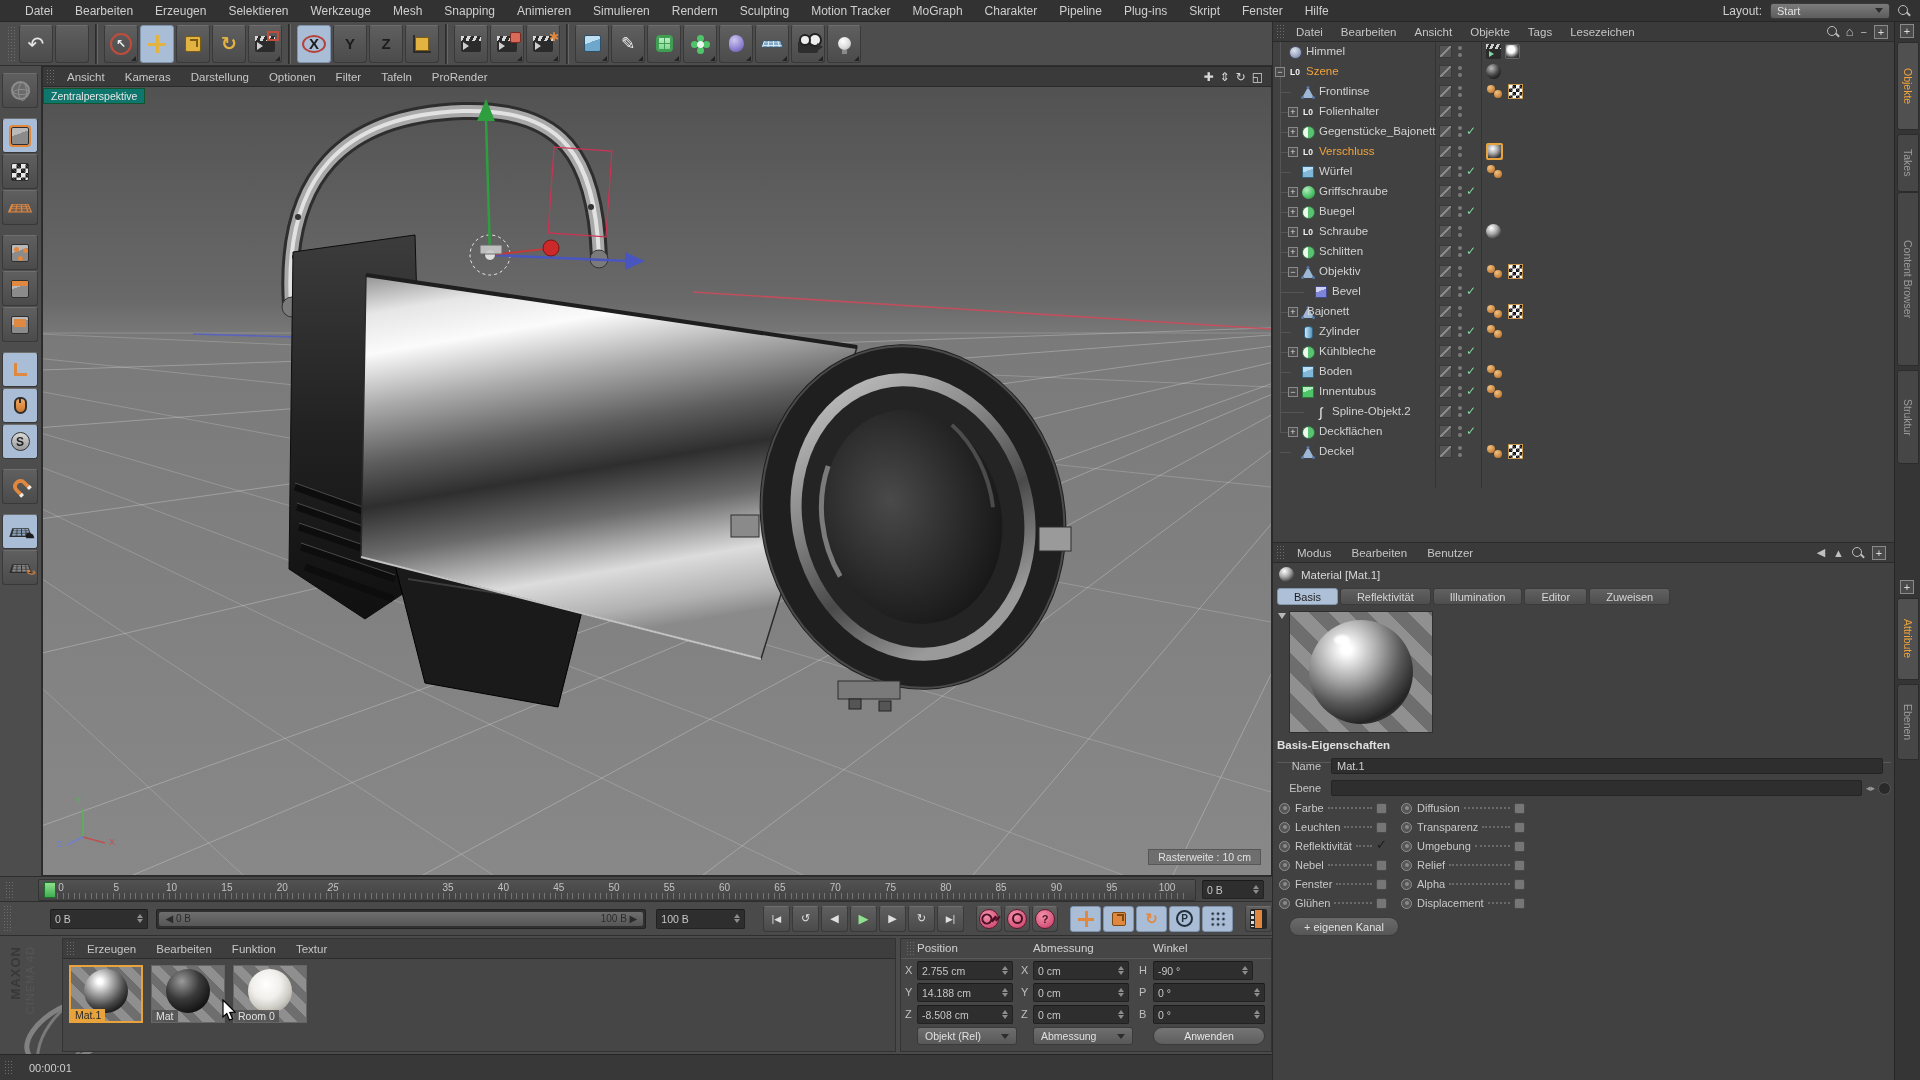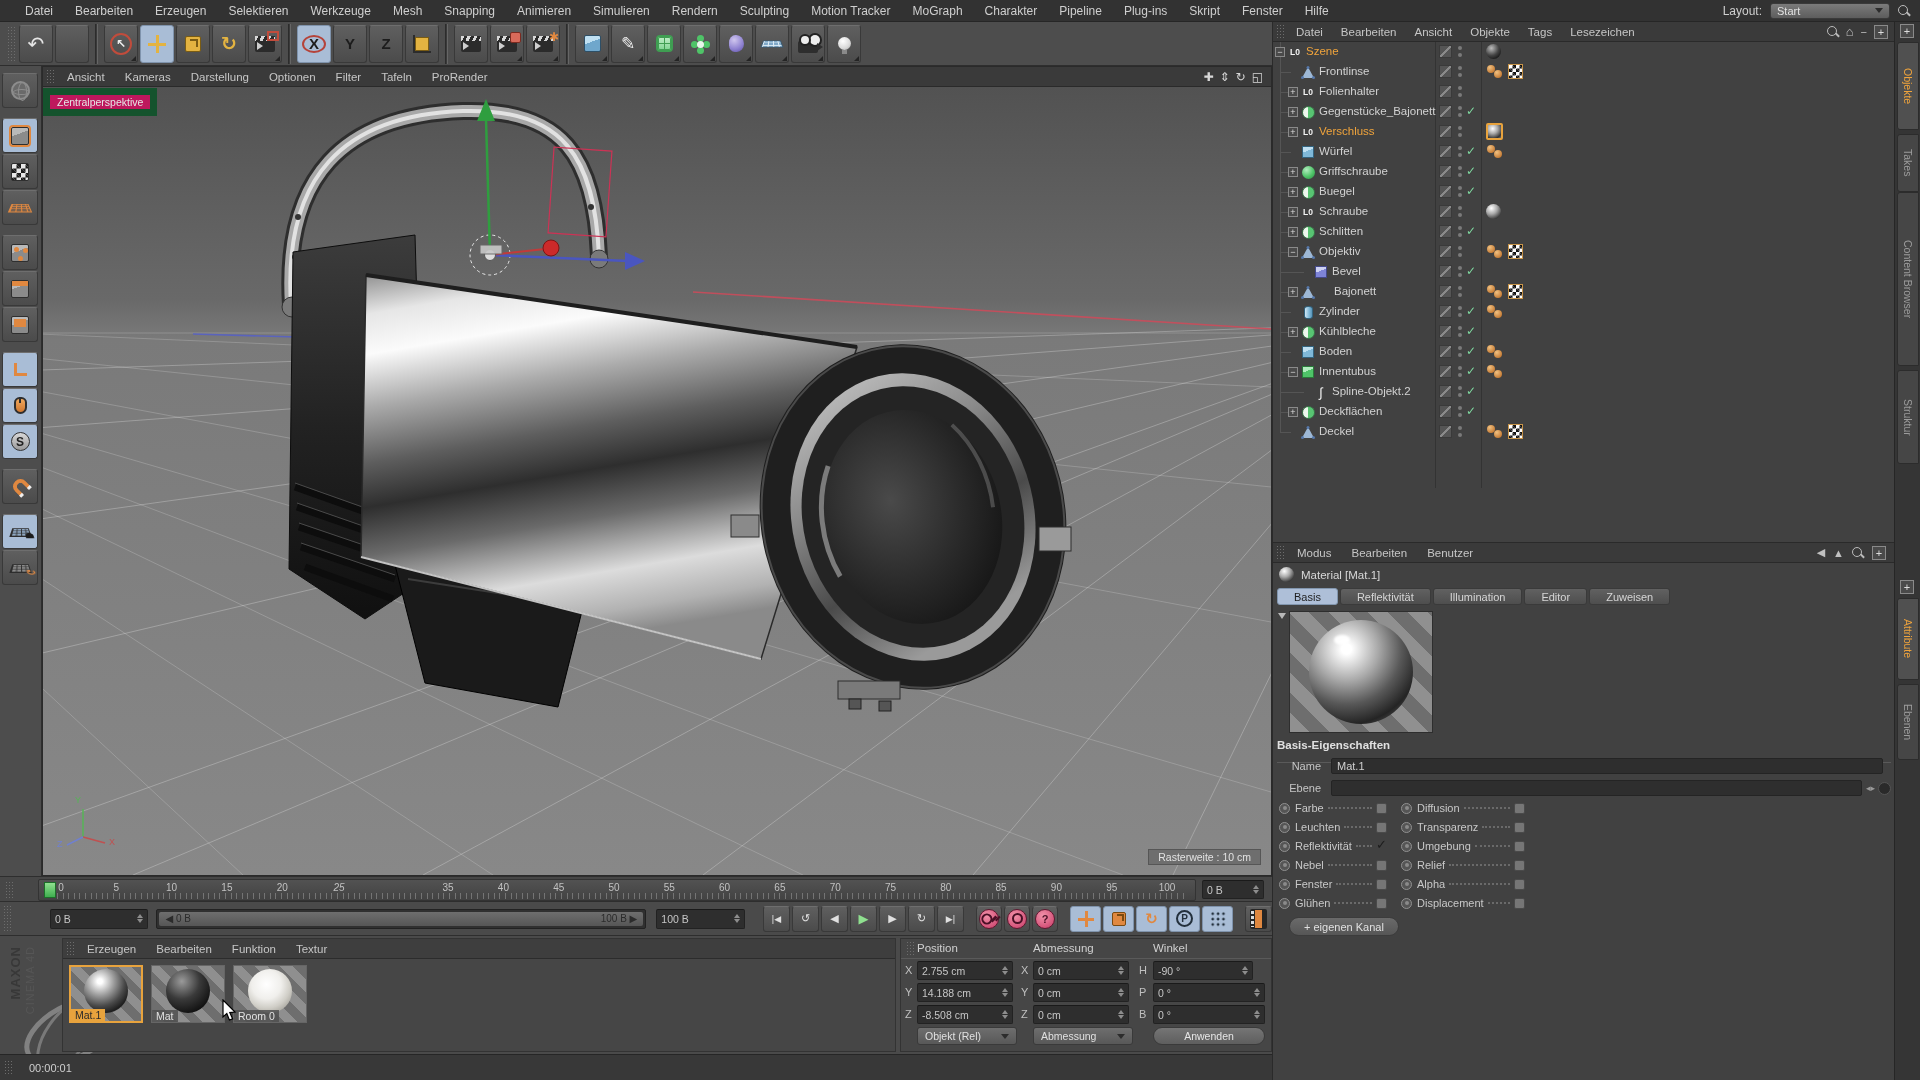--- a/index.html
+++ b/index.html
@@ -105,21 +105,21 @@
       linear-gradient(90deg,#2c2c2c 1px,transparent 1px) 0 0/4.5px 100%,
       linear-gradient(0deg,#2c2c2c 1px,transparent 1px) 0 0/100% 3.5px, #8a8a8a; border:1px solid #2c2c2c; position:relative; }
   .i-gridrot::after { content:"↻"; position:absolute; right:-5px; bottom:-7px; color:#e08840; font-size:11px; font-weight:bold; transform:rotateX(-45deg); }
 
   
   #viewport { position:absolute; left:42px; top:66px; width:1230px; height:810px; background:#777; border:1px solid #2a2a2a; }
   #vp-menu { position:absolute; left:0; top:0; width:100%; height:20px; background:#3a3a3a; border-bottom:1px solid #2a2a2a; display:flex; align-items:center; font-size:11.5px; z-index:5; }
   #vp-menu .menu-item { padding:0 10px; color:#c6c6c6; }
   #vp-menu .nav { margin-left:auto; display:flex; gap:6px; padding-right:8px; }
   #vp-menu .nav span { color:#d8d8d8; font-size:12px; cursor:pointer; }
-  #vp-cam-label { position:absolute; left:0; top:21px; background:#be185d; color:#e6e6e6; font-size:10.5px; padding:1px 7px; z-index:5; border:7px solid #14532d; }
+  #vp-cam-label { position:absolute; left:0; top:21px; background:#0f766e; color:#e6e6e6; font-size:10.5px; padding:1px 7px; z-index:5; border:1px solid #14532d; }
   #scene { position:absolute; left:0; top:20px; width:1228px; height:788px; }
   #vp-grid-label { position:absolute; right:10px; bottom:10px; background:#6e6e6e; border:1px solid #565656; color:#e2e2e2; font-size:10.5px; padding:1px 9px; z-index:5; }
   #vp-axis { position:absolute; left:14px; bottom:26px; width:60px; height:52px; z-index:5; font-size:9px; }
   #vp-axis .ax-y { position:absolute; left:18px; top:-2px; color:#56b556; }
   #vp-axis .ax-x { position:absolute; right:2px; bottom:2px; color:#c05050; }
   #vp-axis .ax-z { position:absolute; left:0px; bottom:0px; color:#7080d0; }
 
   
   #timeline { position:absolute; left:0; top:876px; width:1272px; height:26px; background:#474747; border-top:1px solid #2e2e2e; border-bottom:1px solid #2e2e2e; }
   #ruler { position:absolute; left:38px; top:2px; width:1158px; height:22px; background:linear-gradient(#525252,#424242); border:1px solid #333; border-radius:2px; }
@@ -629,21 +629,21 @@
   <div id="timeline">
     <div class="grip" style="position:absolute;left:2px;top:4px;height:18px;"></div>
     <div id="ruler">
       <div class="marker"></div>
       <div id="tick-labels">
           <span class="tick-label" style="left: 22px;">0</span>
           <span class="tick-label" style="left: 77.3px;">5</span>
           <span class="tick-label" style="left: 132.6px;">10</span>
           <span class="tick-label" style="left: 187.9px;">15</span>
           <span class="tick-label" style="left: 243.2px;">20</span>
-          <span class="tick-label" style="left: 300px; font-style: italic;">25</span>
+          <span class="tick-label" style="left: 294px; font-style: italic;">25</span>
           <span class="tick-label" style="left: 353.8px; margin-top: 35px;">30</span>
           <span class="tick-label" style="left: 409.1px;">35</span>
           <span class="tick-label" style="left: 464.4px;">40</span>
           <span class="tick-label" style="left: 519.7px;">45</span>
           <span class="tick-label" style="left: 575px;">50</span>
           <span class="tick-label" style="left: 630.3px;">55</span>
           <span class="tick-label" style="left: 685.6px;">60</span>
           <span class="tick-label" style="left: 740.9px;">65</span>
           <span class="tick-label" style="left: 796.2px;">70</span>
           <span class="tick-label" style="left: 851.5px;">75</span>
@@ -902,20 +902,33 @@
         <span class="search-glyph"></span>
         <span class="mini-icon" style="font-size:13px;">⌂</span>
         <span class="mini-icon">−</span>
         <span class="plusbox" style="position:static;">+</span>
       </div>
     </div>
     <div id="om-tree">
       <div class="om-coldiv" style="left:162px;"></div>
       <div class="om-coldiv" style="left:208px;"></div>
     <div class="om-vline" style="left: 7px;"></div>
+        <div class="om-row">
+          <span class="om-stub" style="left: 7px;"></span>
+          <span class="om-icon" style="left: 15px;">
+            <span class="oi-sky"></span>
+          </span>
+          <span class="om-name" style="left: 33px;">Himmel</span>
+          <span class="om-layerbox"></span>
+          <span class="om-dots"></span>
+          <span class="om-tags">
+            <span class="tag t-clap"></span>
+            <span class="tag t-sky"></span>
+          </span>
+        </div>
         <div class="om-row selected">
           <span class="om-stub" style="left: 7px;"></span>
           <span class="om-expand" style="left: 2px;">−</span>
           <span class="om-icon" style="left: 15px;">
             <span class="oi-null">L0</span>
           </span>
           <span class="om-name" style="left: 33px;">Szene</span>
           <span class="om-layerbox"></span>
           <span class="om-dots"></span>
           <span class="om-tags">
@@ -1051,21 +1064,21 @@
           <span class="om-layerbox"></span>
           <span class="om-dots"></span>
           <span class="om-check">✓</span>
         </div>
         <div class="om-row">
           <span class="om-stub" style="left: 7px; width: 11px;"></span>
           <span class="om-expand" style="left: 15px;">+</span>
           <span class="om-icon" style="left: 28px;">
             <span class="oi-poly"></span>
           </span>
-          <span class="om-name" style="left: 61px;">Bajonett</span>
+          <span class="om-name" style="left: 34px;">Bajonett</span>
           <span class="om-layerbox"></span>
           <span class="om-dots"></span>
           <span class="om-tags">
             <span class="tag t-balls"></span>
             <span class="tag t-checker"></span>
           </span>
         </div>
         <div class="om-row">
           <span class="om-stub" style="left: 7px; width: 11px;"></span>
           <span class="om-icon" style="left: 28px;">

